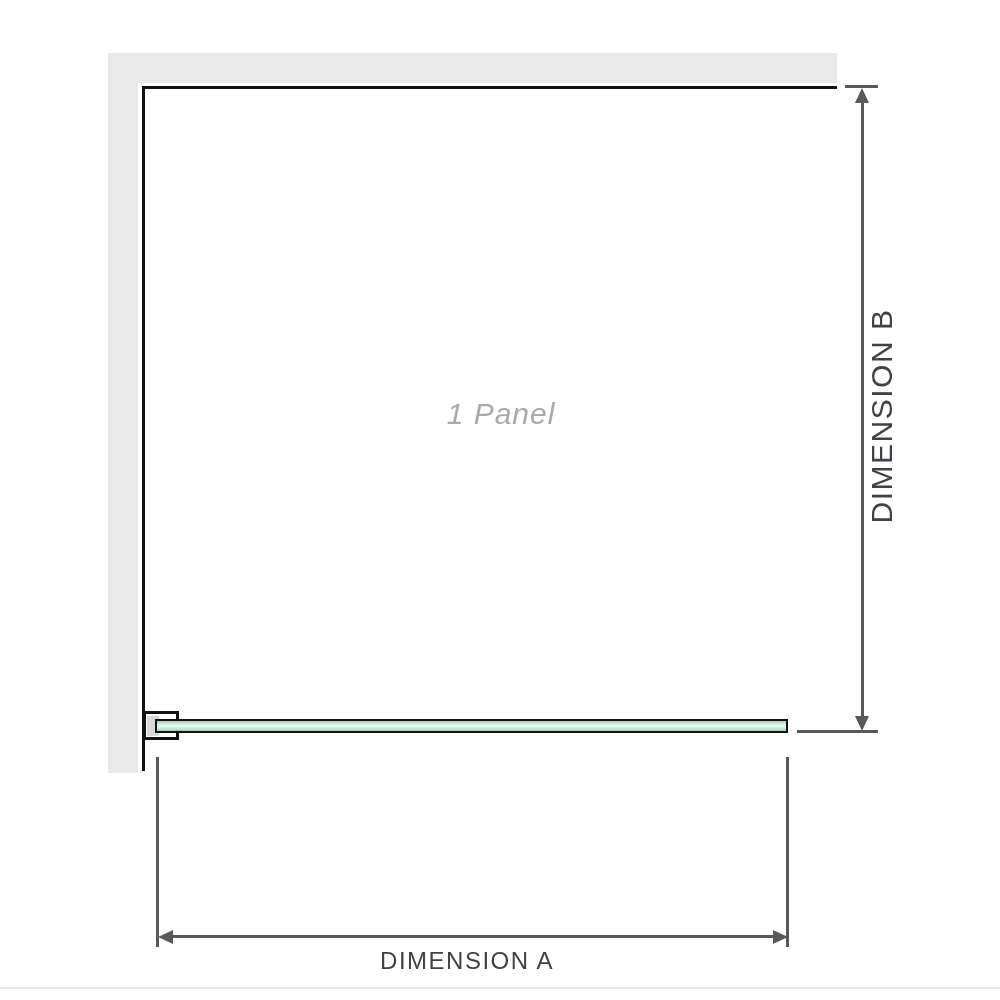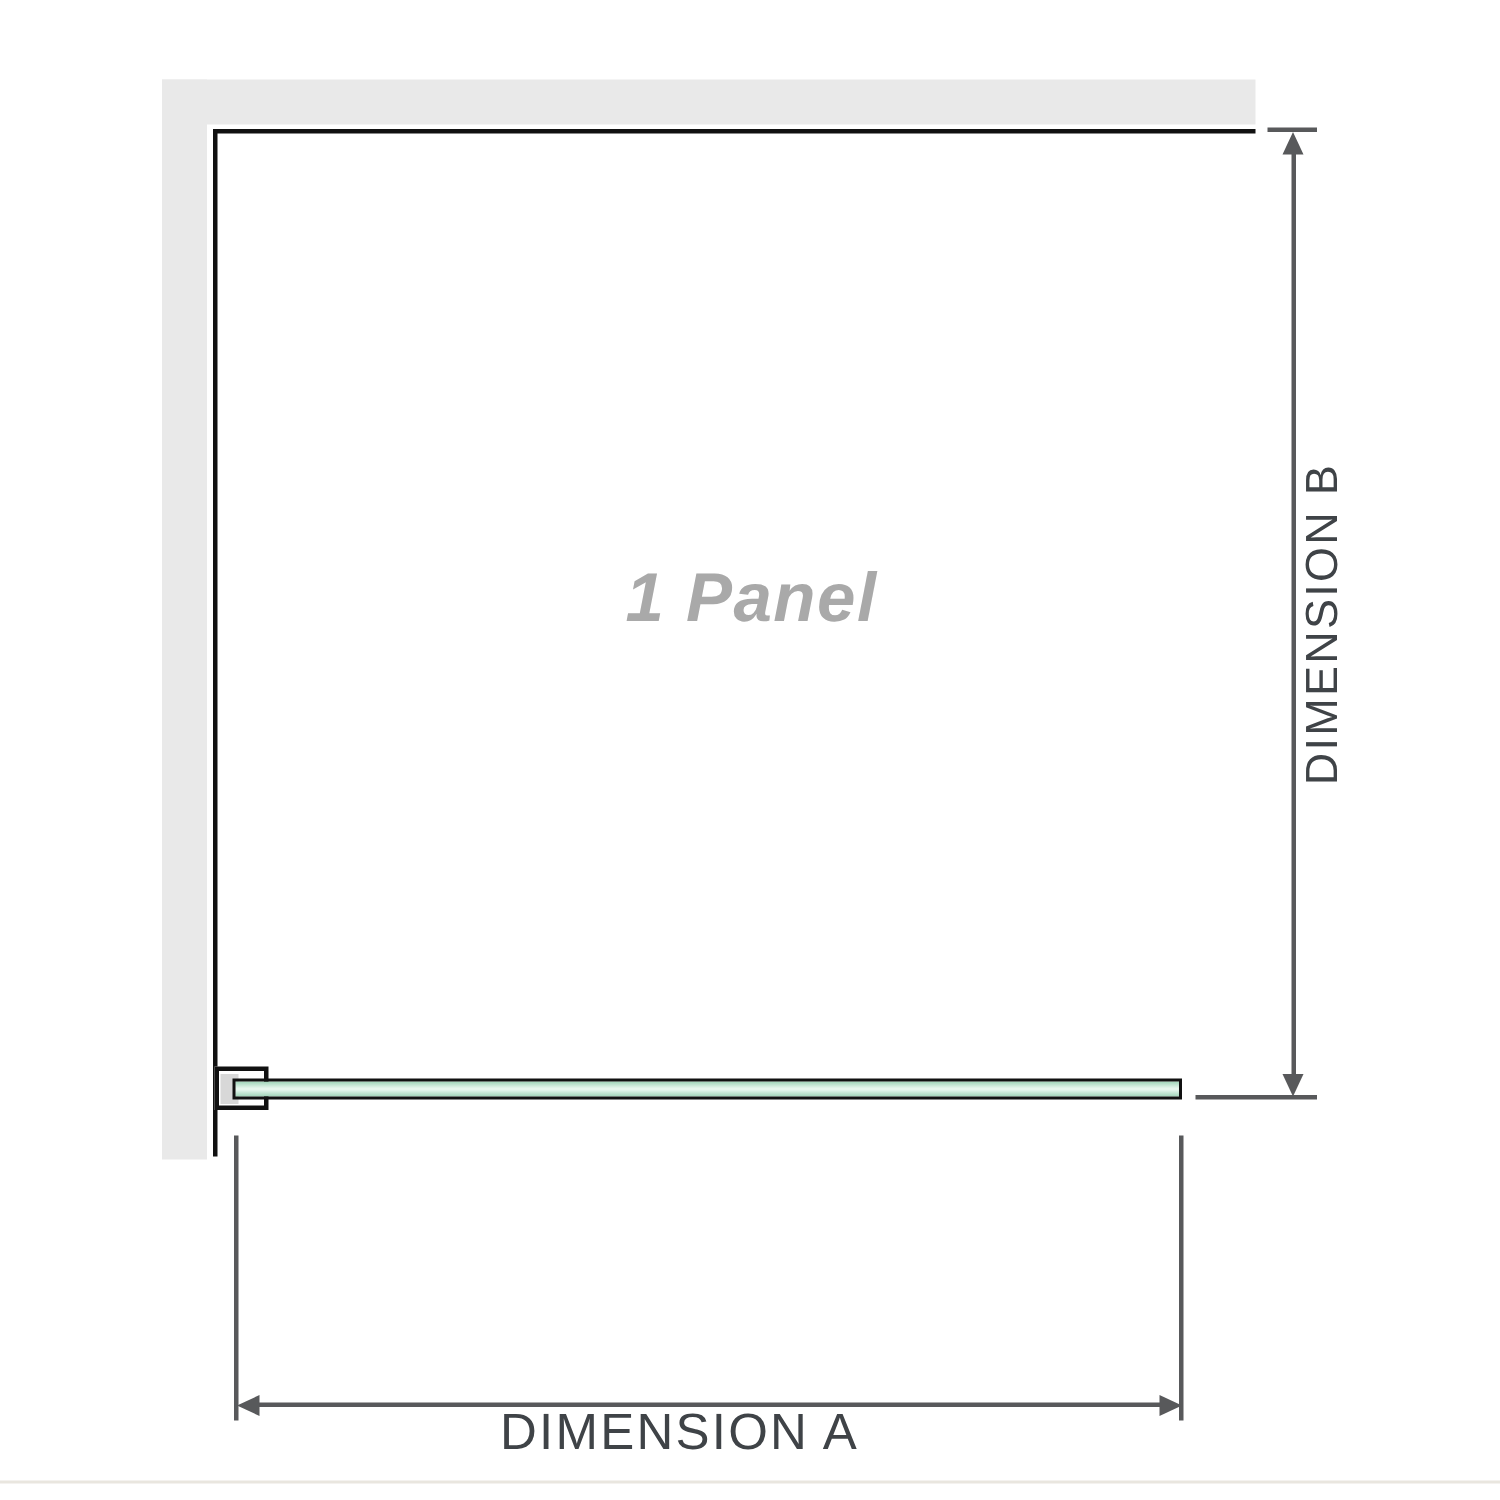--- a/index.html
+++ b/index.html
@@ -110,37 +110,37 @@
   }
   .arrow-right {
     left: 773px; top: 930px;
     width: 0; height: 0;
     border-top: 7px solid transparent;
     border-bottom: 7px solid transparent;
     border-left: 15px solid var(--dimension-line, #58595b);
   }
 
   .dim-a-label {
-    left: 453px; top: 975px;
+    left: 467px; top: 975px;
     transform: translate(-50%, -100%);
     white-space: nowrap;
-    font-size: 34px;
+    font-size: 24px;
     font-weight: 300;
     letter-spacing: 1.5px;
     color: var(--dimension-text, #3f4347);
   }
 
   
   .panel-count-label {
-    left: 501px; top: 398px;
+    left: 501px; top: 414px;
     transform: translate(-50%, -50%);
     white-space: nowrap;
-    font-size: 46px;
+    font-size: 30px;
     font-style: italic;
-    font-weight: bold;
+    font-weight: normal;
     color: var(--panel-label-text, #a9a9a9);
     letter-spacing: 1px;
   }
 
   
   .bottom-divider {
     left: 0; top: 987px; width: 1000px; height: 2px;
     background: var(--bottom-divider, #e9e6df);
   }
 </style>

